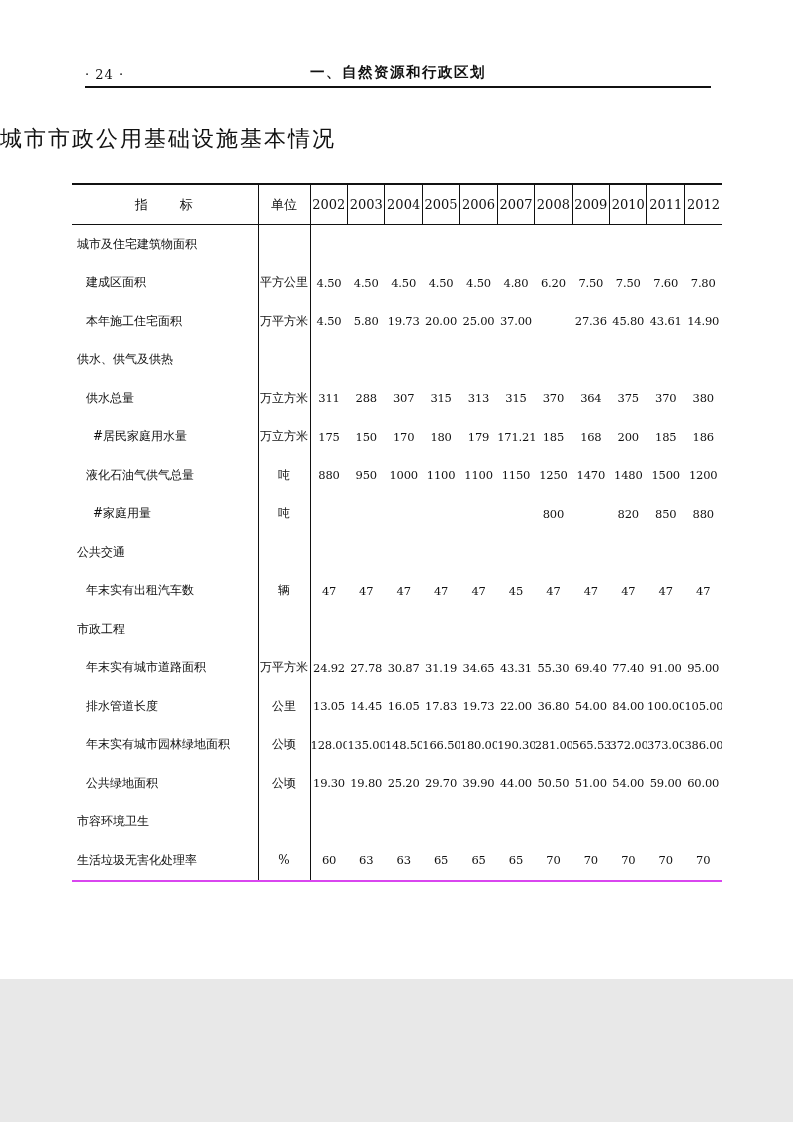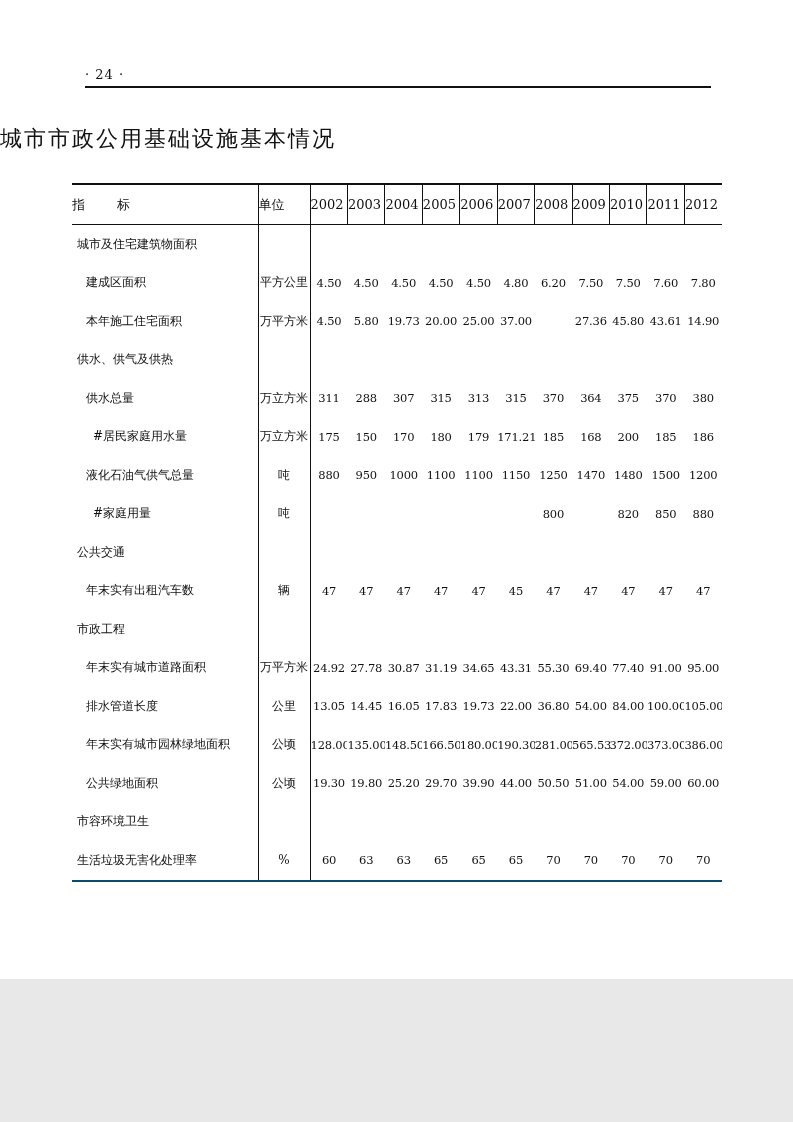--- a/index.html
+++ b/index.html
@@ -68,50 +68,51 @@
   }
   col.c-ind  { width: 186px; }
   col.c-unit { width: 52px; }
   col.c-year { width: 37.45px; }
   thead th {
     border-top: 2px solid #111;
     border-bottom: 1px solid #111;
     height: 39px;
     font-weight: normal;
     font-size: 13px;
-    text-align: left;
+    text-align: center;
     vertical-align: middle;
     padding: 0;
     white-space: nowrap;
   }
   thead th + th { border-left: 1px solid #111; }
   th.ind-header { letter-spacing: 2px; }
   tbody td {
     height: 38.5px;
     padding: 0;
     font-size: 12px;
     vertical-align: middle;
     white-space: nowrap;
     overflow: hidden;
   }
-  tbody tr:last-child td { border-bottom: 2px solid #0c4a6e; }
+  tbody tr:last-child td { border-bottom: 2px solid #d946ef; }
   td.label-cell  { border-right: 1px solid #111; font-size: 12px; }
   td.unit-cell   { border-right: 1px solid #111; text-align: center; font-size: 12px; }
   td.value-cell  { text-align: center; font-size: 11.5px; letter-spacing: -0.2px; }
   td.indent-0 { padding-left: 5px; }
   td.indent-1 { padding-left: 14px; }
   td.indent-2 { padding-left: 21px; }
 </style>
 </head>
 <body>
 
 <div class="page">
 
   <div class="page-head">
     <div class="page-num">· 24 ·</div>
+    <div class="chapter">一、自然资源和行政区划</div>
     <div class="head-spacer"></div>
   </div>
 
   <div class="doc-title">城市市政公用基础设施基本情况</div>
 
   <div class="tbl-wrap">
     <table>
       <colgroup>
         <col class="c-ind">
           <col class="c-unit">

